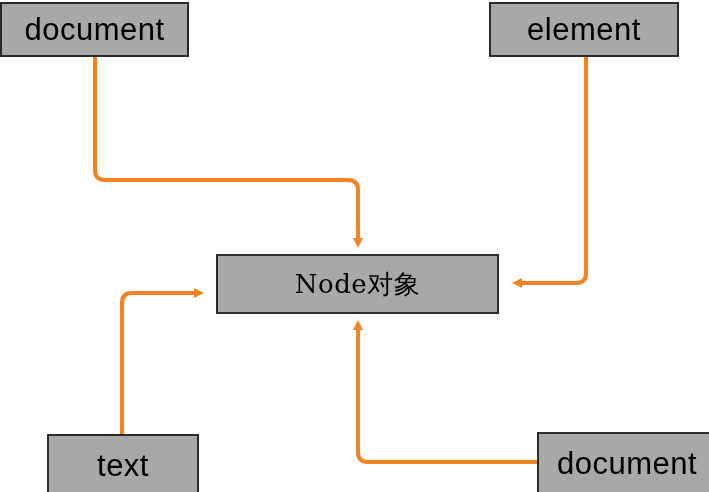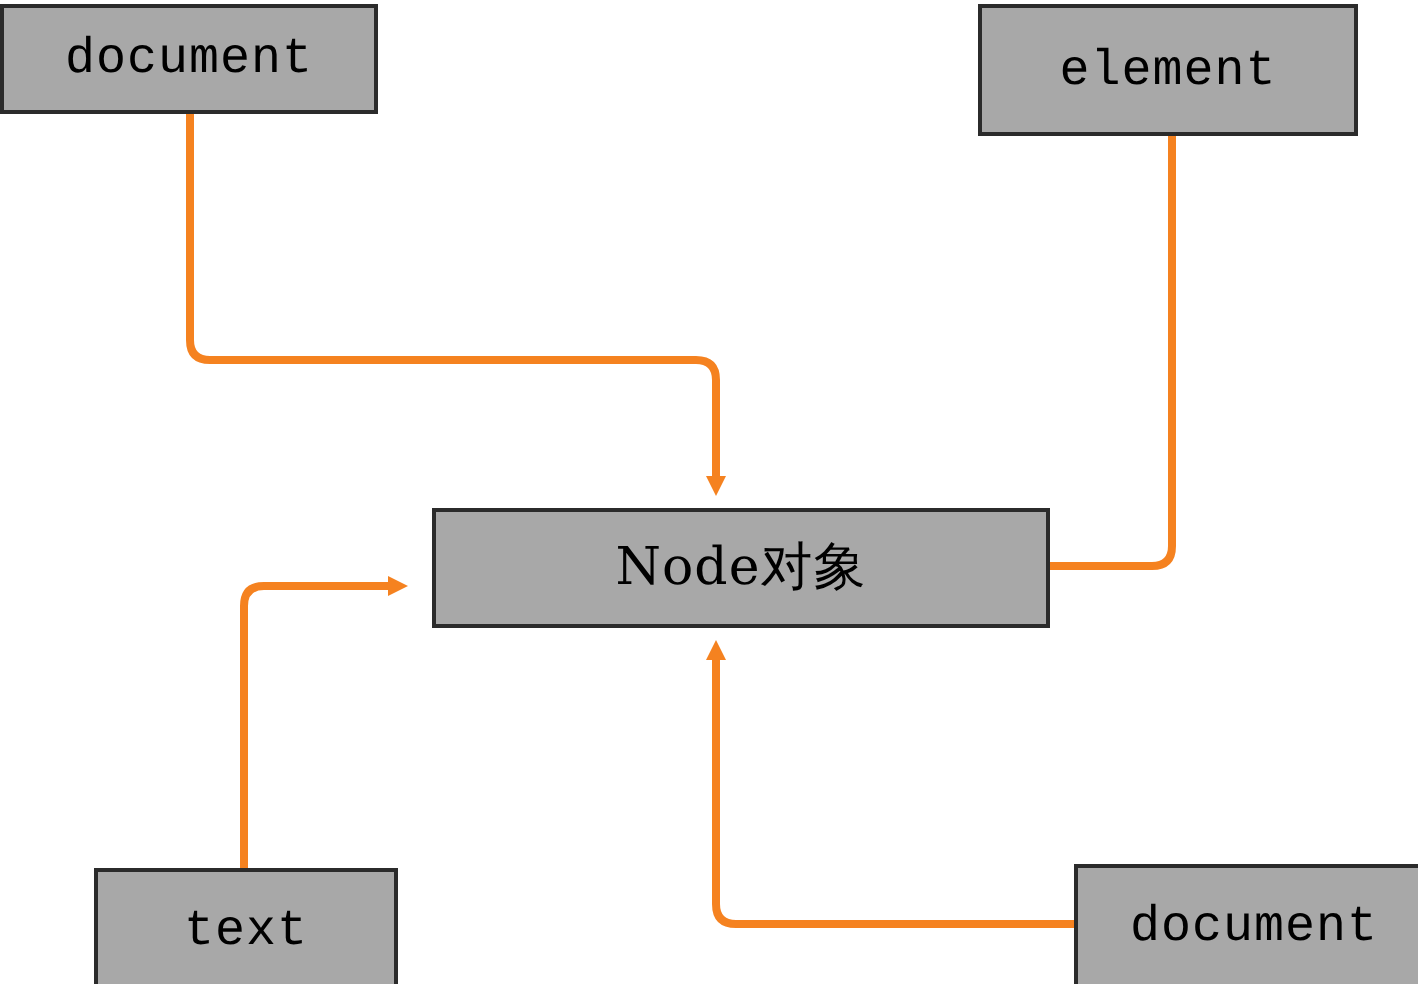--- a/index.html
+++ b/index.html
@@ -35,31 +35,31 @@
     justify-content: center;
     z-index: 3;
   }
   .node-label {
     color: #000000;
     white-space: nowrap;
     line-height: 1;
     letter-spacing: 0.5px;
   }
   .mono-label {
-    font-family: Liberation Mono, monospace;
-    font-size: 25px;
+    font-family: Liberation Sans, sans-serif;
+    font-size: 31px;
   }
   .serif-label {
     font-family: "DejaVu Serif", serif;
     font-size: 26px;
   }
   
   #box-document { left: 0px;   top: 2px;   width: 189px; height: 55px; }
-  #box-element  { left: 489px; top: 2px;   width: 190px; height: 66px; }
-  #box-node     { left: 216px; top: 254px; width: 309px; height: 60px; }
+  #box-element  { left: 489px; top: 2px;   width: 190px; height: 55px; }
+  #box-node     { left: 216px; top: 254px; width: 283px; height: 60px; }
   #box-text     { left: 47px;  top: 434px; width: 152px; height: 62px; }
   #box-attribute{ left: 537px; top: 432px; width: 180px; height: 62px; }
 </style>
 </head>
 <body>
 
 <div id="diagram-canvas">
 
   <svg id="diagram-svg" viewBox="0 0 709 492" xmlns="http://www.w3.org/2000/svg">
     <defs>

